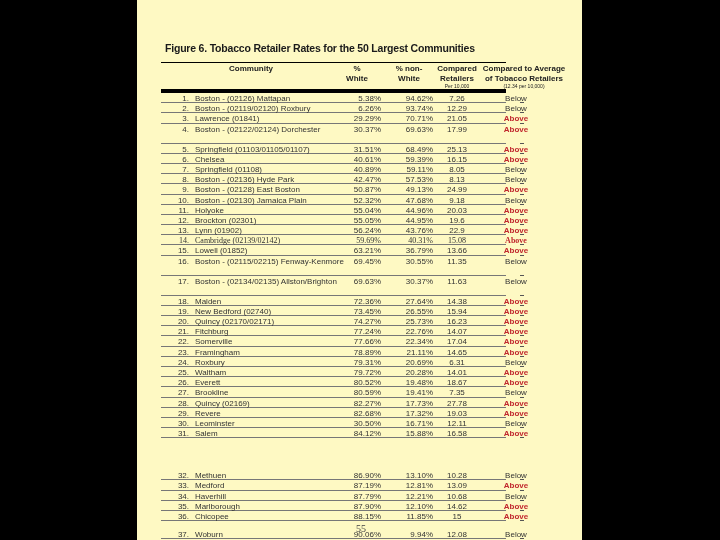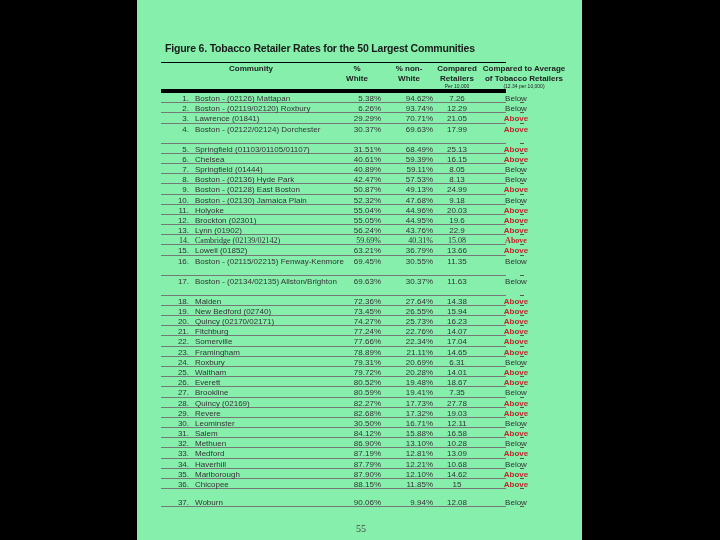--- a/index.html
+++ b/index.html
@@ -1,17 +1,17 @@
 <!DOCTYPE html>
 <html><head>
 <meta charset="utf-8">
 <style>
   html, body { margin:0; padding:0; }
   body { width:720px; height:540px; background:#000; position:relative; overflow:hidden; font-family:"Liberation Sans", sans-serif; }
-  .page { position:absolute; left:137px; top:0; width:445px; height:540px; background:#86efac; }
+  .page { position:absolute; left:137px; top:0; width:445px; height:540px; background:#fef9c3; }
   .fig-title { position:absolute; left:28px; top:42px; font-size:10.5px; font-weight:bold; color:#1a1a1a; white-space:nowrap; letter-spacing:-0.2px; }
   .tbl { position:absolute; left:24px; top:62px; width:345px; }
   .hdr-rule { position:absolute; left:0; top:0; width:345px; height:1px; background:#000; }
   .hdr { position:absolute; top:2px; font-size:8px; font-weight:bold; color:#222; text-align:center; line-height:9.5px; }
   .hdr .sub { font-size:5px; font-weight:normal; display:block; line-height:7px; }
   .hdr-bottom { position:absolute; left:0; top:27px; width:345px; height:4px; background:#000; }
   .rows { position:absolute; left:0; top:31px; width:345px; }
   .row { position:relative; font-size:8px; color:#333; border-bottom:1px solid #777; box-sizing:border-box; }
   .cell { position:absolute; top:1px; white-space:nowrap; }
   .num { left:8px; width:20px; text-align:right; }
@@ -104,21 +104,21 @@
           <span class="cell num">6.</span>
           <span class="cell name">Chelsea</span>
           <span class="cell w">40.61%</span>
           <span class="cell nw">59.39%</span>
           <span class="cell rate">16.15</span>
           <span class="cell cmp above">Above</span>
           <span class="tick"></span>
         </div>
         <div class="row" style="height: 10.2px;">
           <span class="cell num">7.</span>
-          <span class="cell name">Springfield (01444)</span>
+          <span class="cell name">Springfield (01108)</span>
           <span class="cell w">40.89%</span>
           <span class="cell nw">59.11%</span>
           <span class="cell rate">8.05</span>
           <span class="cell cmp below">Below</span>
           <span class="tick"></span>
         </div>
         <div class="row" style="height: 10.2px;">
           <span class="cell num">8.</span>
           <span class="cell name">Boston - (02136) Hyde Park</span>
           <span class="cell w">42.47%</span>
@@ -327,21 +327,21 @@
         </div>
         <div class="row" style="height: 10.2px;">
           <span class="cell num">31.</span>
           <span class="cell name">Salem</span>
           <span class="cell w">84.12%</span>
           <span class="cell nw">15.88%</span>
           <span class="cell rate">16.58</span>
           <span class="cell cmp above">Above</span>
           <span class="tick"></span>
         </div>
-        <div class="row" style="height: 10.2px;">
+        <div class="row" style="height: 10.2px; margin-top: 32px;">
           <span class="cell num">32.</span>
           <span class="cell name">Methuen</span>
           <span class="cell w">86.90%</span>
           <span class="cell nw">13.10%</span>
           <span class="cell rate">10.28</span>
           <span class="cell cmp below">Below</span>
           <span class="tick"></span>
         </div>
         <div class="row" style="height: 10.2px;">
           <span class="cell num">33.</span>

